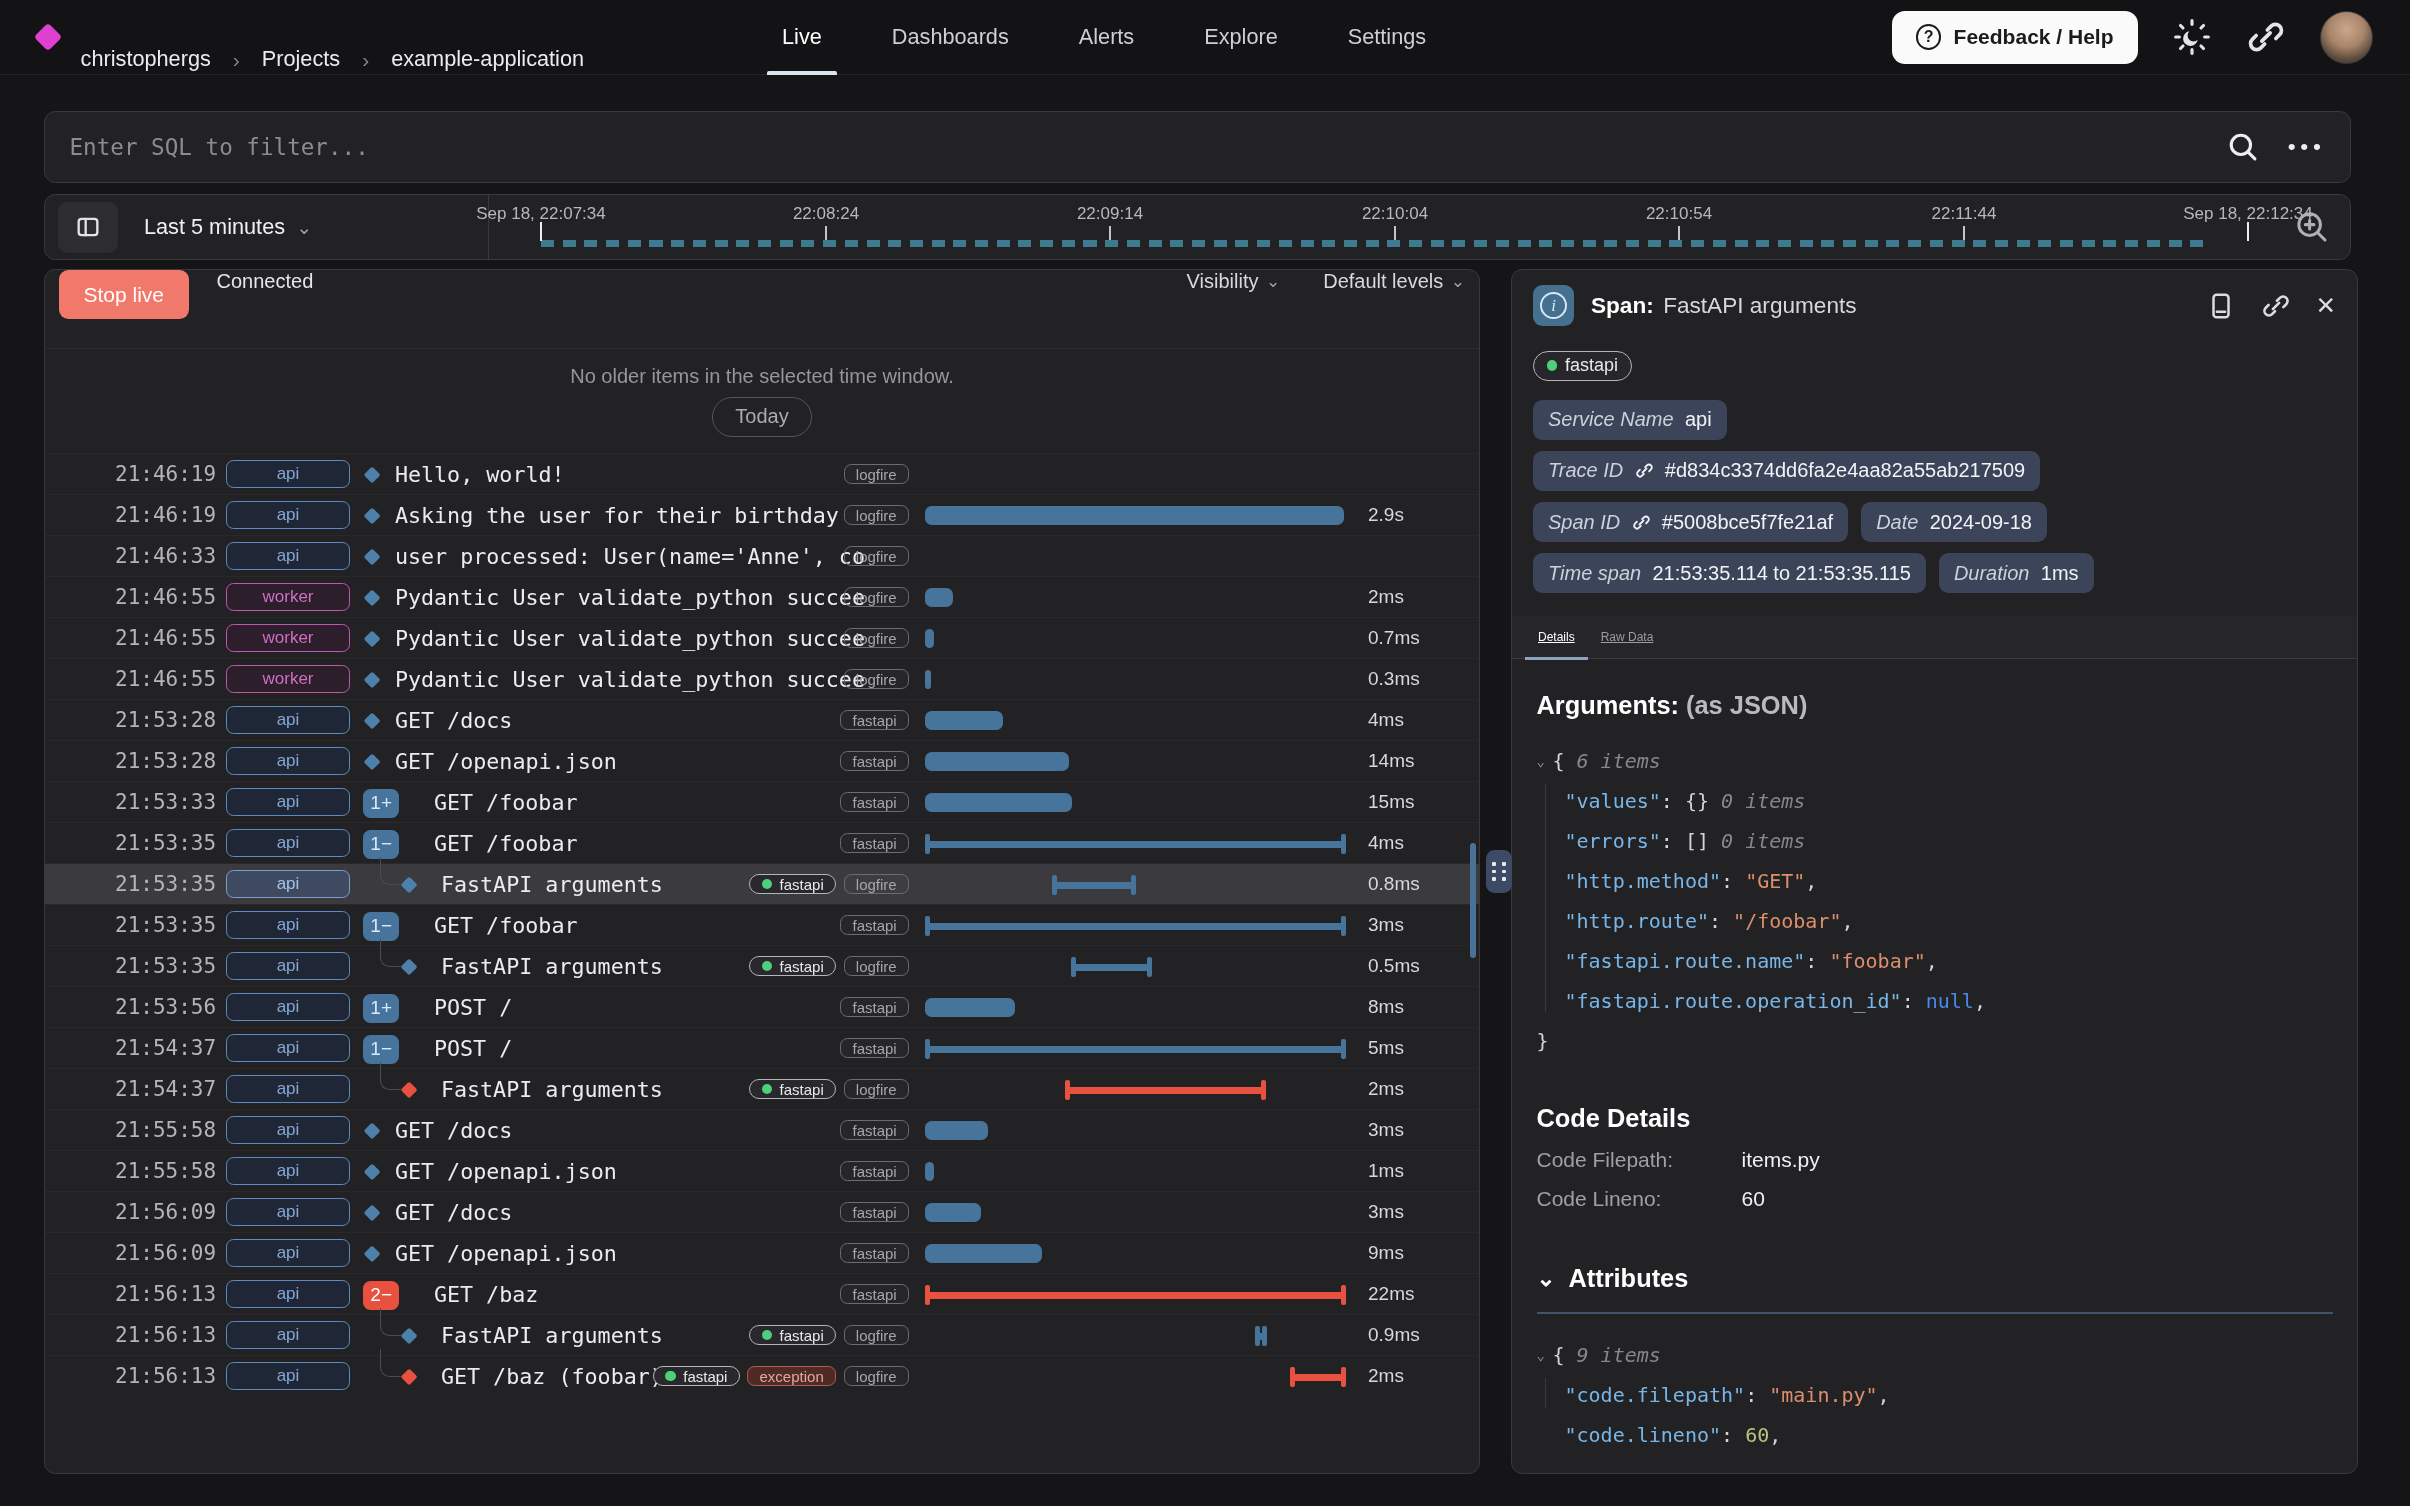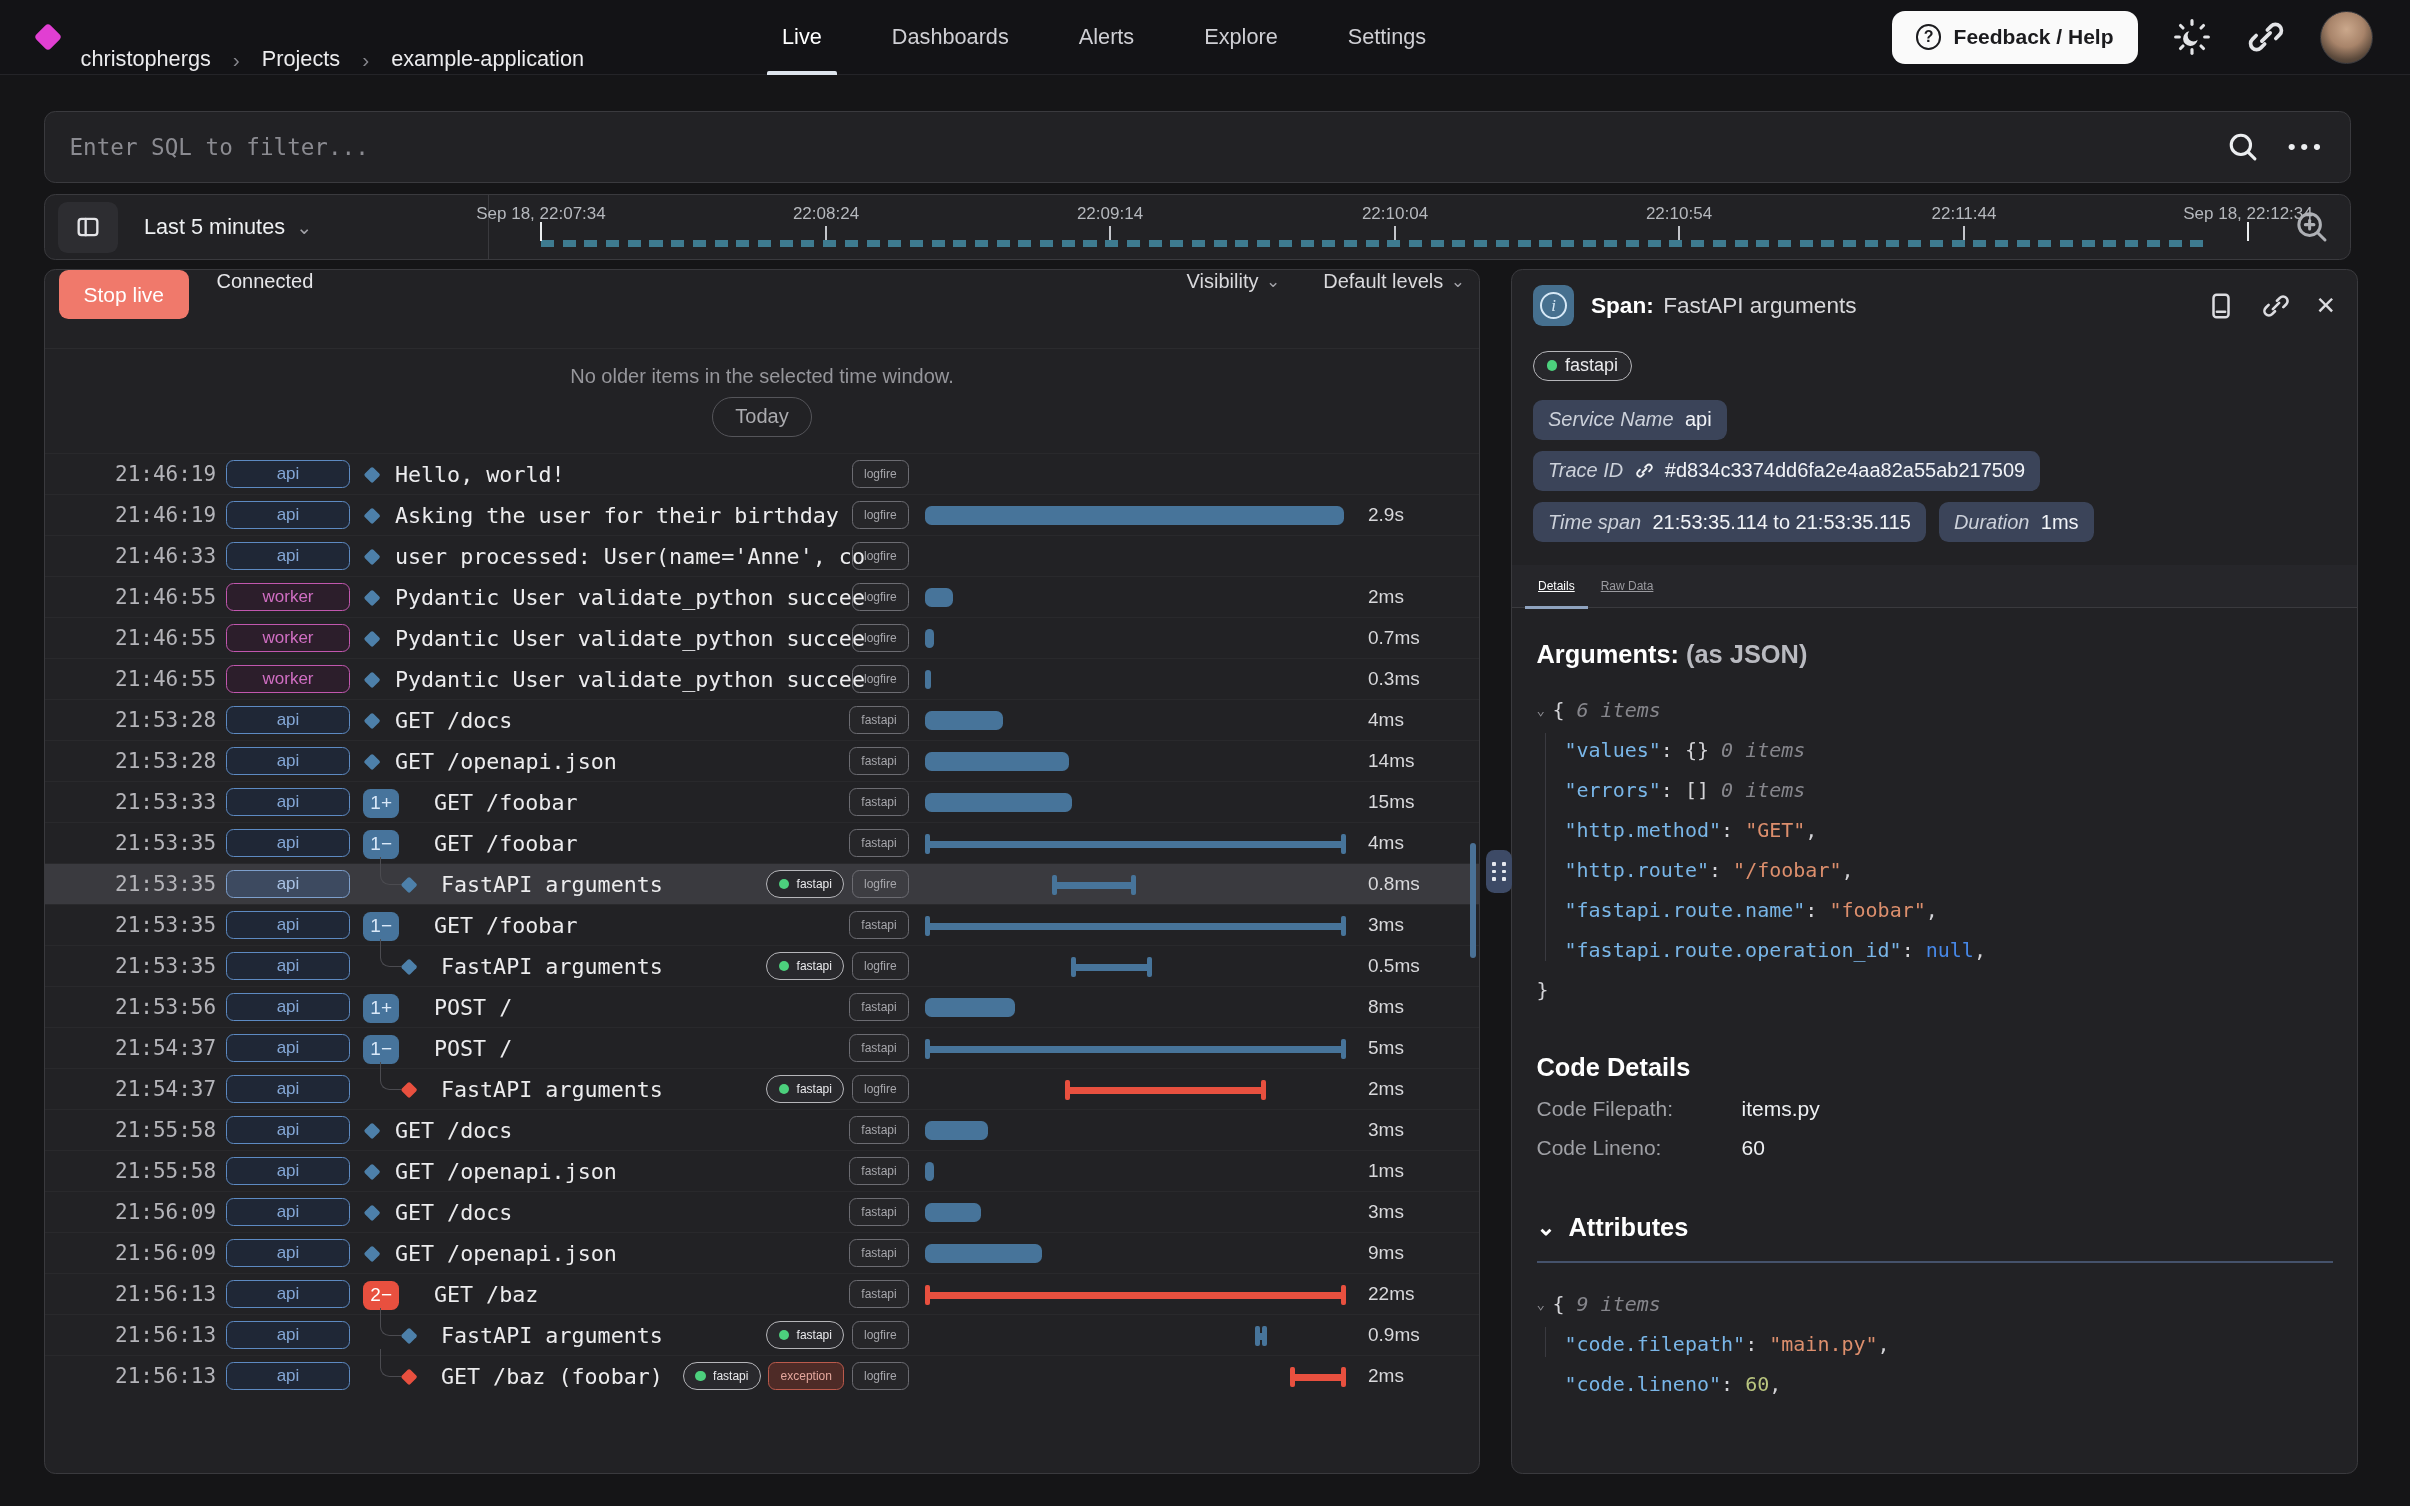--- a/index.html
+++ b/index.html
@@ -100,21 +100,21 @@
     border-radius:7.5px; background:#47749c; color:#d9e8f8; font-size:19px;
     display:flex; align-items:center; justify-content:center; }
   .expander.red { background:#e8503f; color:#ffffff; }
   .connector { position:absolute; left:28px; top:-7.5px; width:21px; height:28px;
     border-left:1.9px solid #4b4b50; border-bottom:1.9px solid #4b4b50;
     border-bottom-left-radius:9.4px; }
   .r-msg { flex:1; min-width:0; margin-right:574px; overflow:hidden; white-space:nowrap;
     font-family:"DejaVu Sans Mono",monospace; font-size:21.7px; color:#ececee; }
   .r-tags { position:absolute; right:570px; top:0; height:100%; display:flex;
     align-items:center; gap:7.5px; }
-  .tag { height:28px; padding:0 11.3px; border-radius:7.5px; font-size:12px; display:flex;
+  .tag { height:20px; padding:0 11.3px; border-radius:7.5px; font-size:15px; display:flex;
     align-items:center; border:1.4px solid #6c6c72; color:#a6a6ab;
     background:rgba(255,255,255,0.02); white-space:nowrap; }
   .tag.dot { border-radius:15px; border-color:#b6b6ba; color:#e9e9ec; background:#29292d; gap:7.5px; }
   .gdot { width:10.4px; height:10.4px; border-radius:50%; background:#4cd07d; flex:none; }
   .tag.err { border-color:#bb5a4c; background:#4e2b27; color:#e4a79d; }
   .r-bar { position:absolute; left:880px; top:0; width:424px; height:100%; }
   .bar-solid { position:absolute; top:11.3px; height:19px; border-radius:6.6px; background:#47749a; }
   .bar-line { position:absolute; top:18px; height:6.6px; background:#47749a; }
   .bar-cap { position:absolute; top:11.3px; width:4.7px; height:20px; border-radius:1.9px; background:#47749a; }
   .red-bar { background:#e8503f !important; }
@@ -722,20 +722,37 @@
               <line x1="9.5" y1="14.5" x2="14.5" y2="9.5"></line>
               <path d="M12.8 7.8 l2.3 -2.3 a3.6 3.6 0 0 1 5.1 5.1 l-2.3 2.3"></path>
               <path d="M11.2 16.2 l-2.3 2.3 a3.6 3.6 0 0 1 -5.1 -5.1 l2.3 -2.3"></path>
             </svg>
           </span>
           <span class="chip-value">#d834c3374dd6fa2e4aa82a55ab217509</span>
         </div>
       </div>
       <div class="chip-row">
         <div class="chip">
+          <span class="chip-label">Span ID</span>
+          <span class="icon-btn">
+            <svg width="19" height="19" viewBox="0 0 24 24" fill="none" stroke="#eef0f4" stroke-width="2.4" stroke-linecap="round">
+              <line x1="9.5" y1="14.5" x2="14.5" y2="9.5"></line>
+              <path d="M12.8 7.8 l2.3 -2.3 a3.6 3.6 0 0 1 5.1 5.1 l-2.3 2.3"></path>
+              <path d="M11.2 16.2 l-2.3 2.3 a3.6 3.6 0 0 1 -5.1 -5.1 l2.3 -2.3"></path>
+            </svg>
+          </span>
+          <span class="chip-value">#5008bce5f7fe21af</span>
+        </div>
+        <div class="chip">
+          <span class="chip-label">Date</span>
+          <span class="chip-value">2024-09-18</span>
+        </div>
+      </div>
+      <div class="chip-row">
+        <div class="chip">
           <span class="chip-label">Time span</span>
           <span class="chip-value">21:53:35.114 to 21:53:35.115</span>
         </div>
         <div class="chip">
           <span class="chip-label">Duration</span>
           <span class="chip-value">1ms</span>
         </div>
       </div>
     </div>
   <div class="d-tabs">

